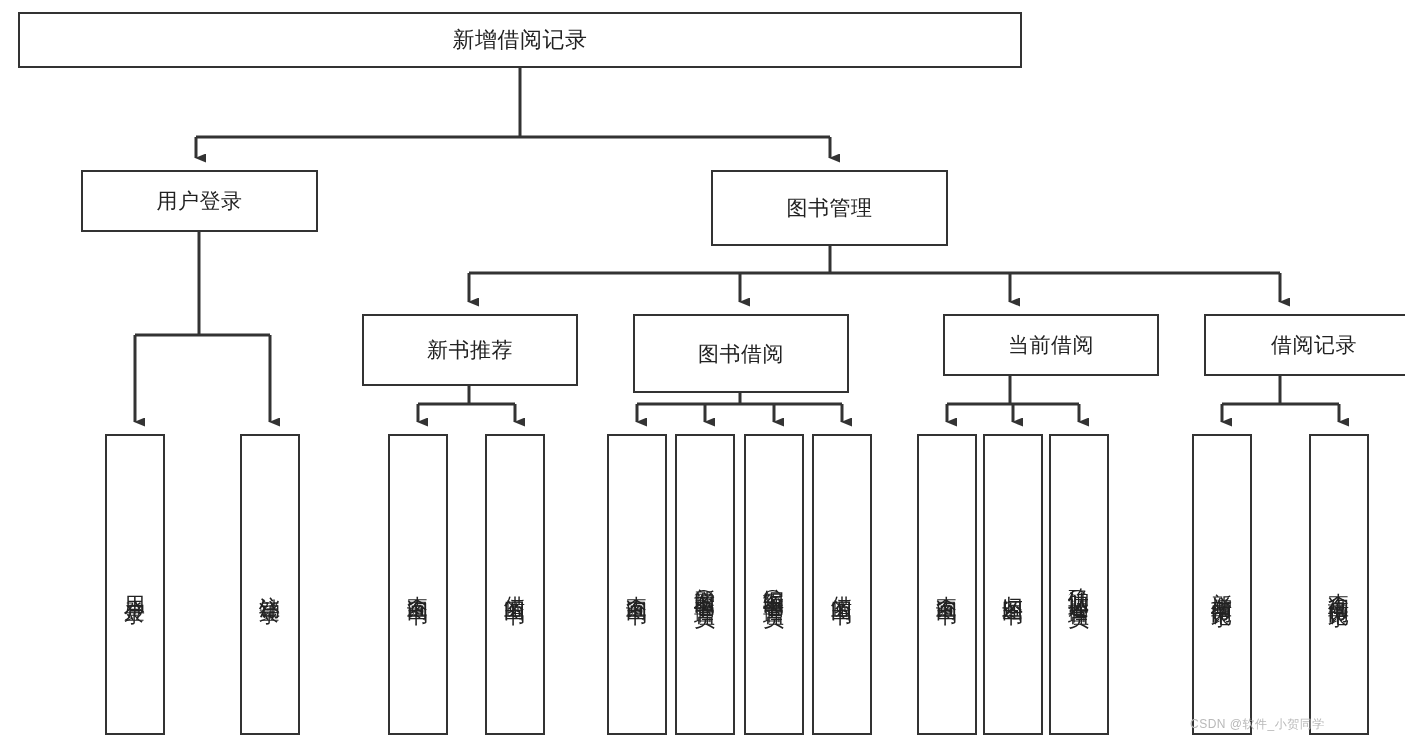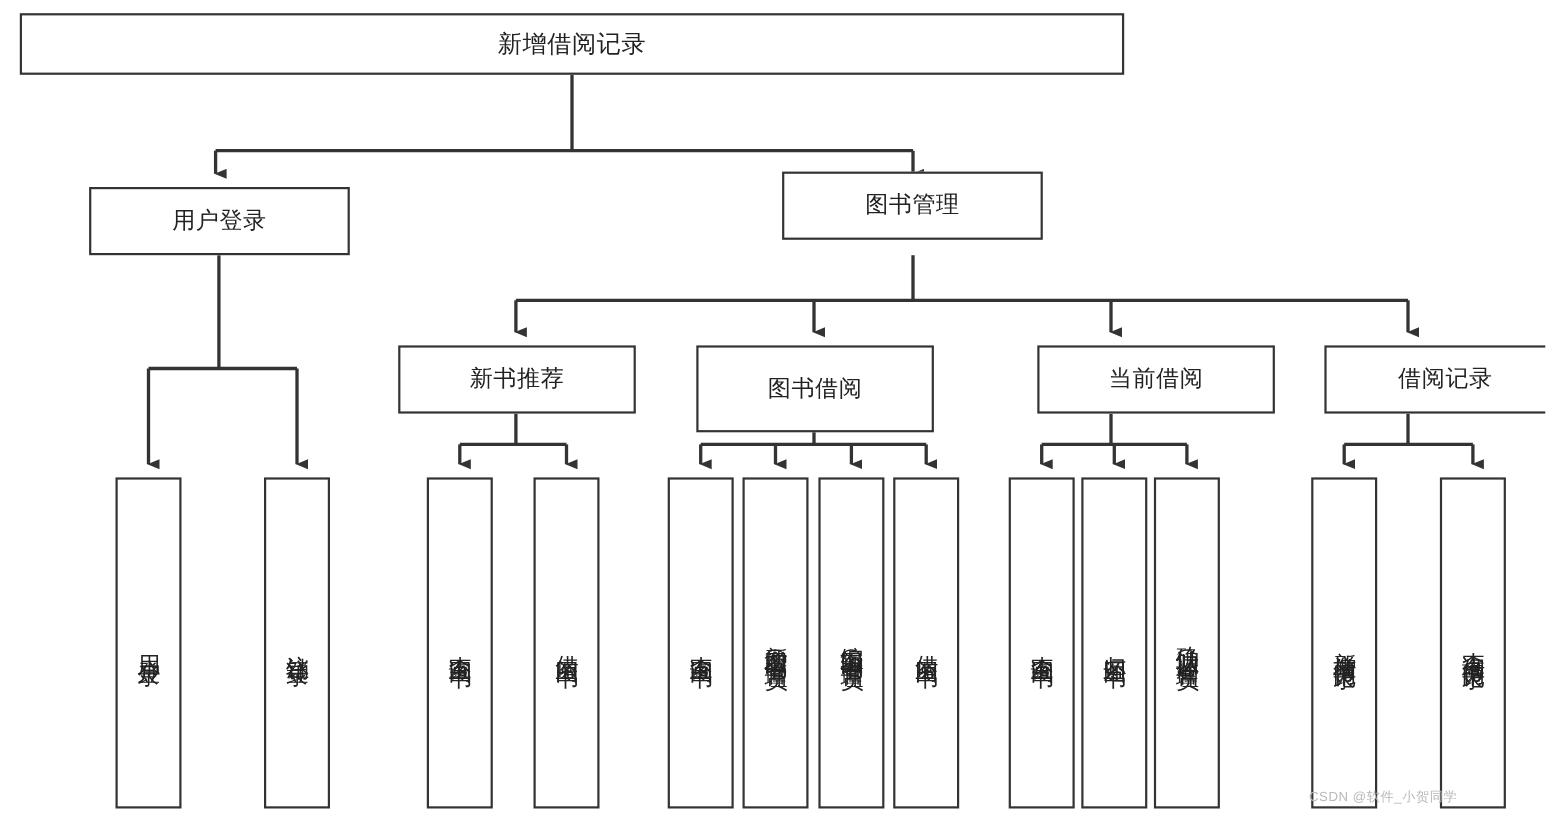--- a/index.html
+++ b/index.html
@@ -127,25 +127,25 @@
   </svg>
 
   <div class="node-box" style="left:18px; top:12px; width:1004px; height:56px;">
     <span class="node-label-h root-label">新增借阅记录</span>
   </div>
 
   <div class="node-box" style="left:81px; top:170px; width:237px; height:62px;">
     <span class="node-label-h">用户登录</span>
   </div>
 
-  <div class="node-box" style="left:711px; top:156px; width:237px; height:62px;">
+  <div class="node-box" style="left:711px; top:170px; width:237px; height:76px;">
     <span class="node-label-h">图书管理</span>
   </div>
 
-  <div class="node-box" style="left:362px; top:314px; width:216px; height:62px;">
+  <div class="node-box" style="left:362px; top:314px; width:216px; height:72px;">
     <span class="node-label-h">新书推荐</span>
   </div>
 
   <div class="node-box" style="left:633px; top:314px; width:216px; height:79px;">
     <span class="node-label-h">图书借阅</span>
   </div>
 
   <div class="node-box" style="left:943px; top:314px; width:216px; height:62px;">
     <span class="node-label-h">当前借阅</span>
   </div>

